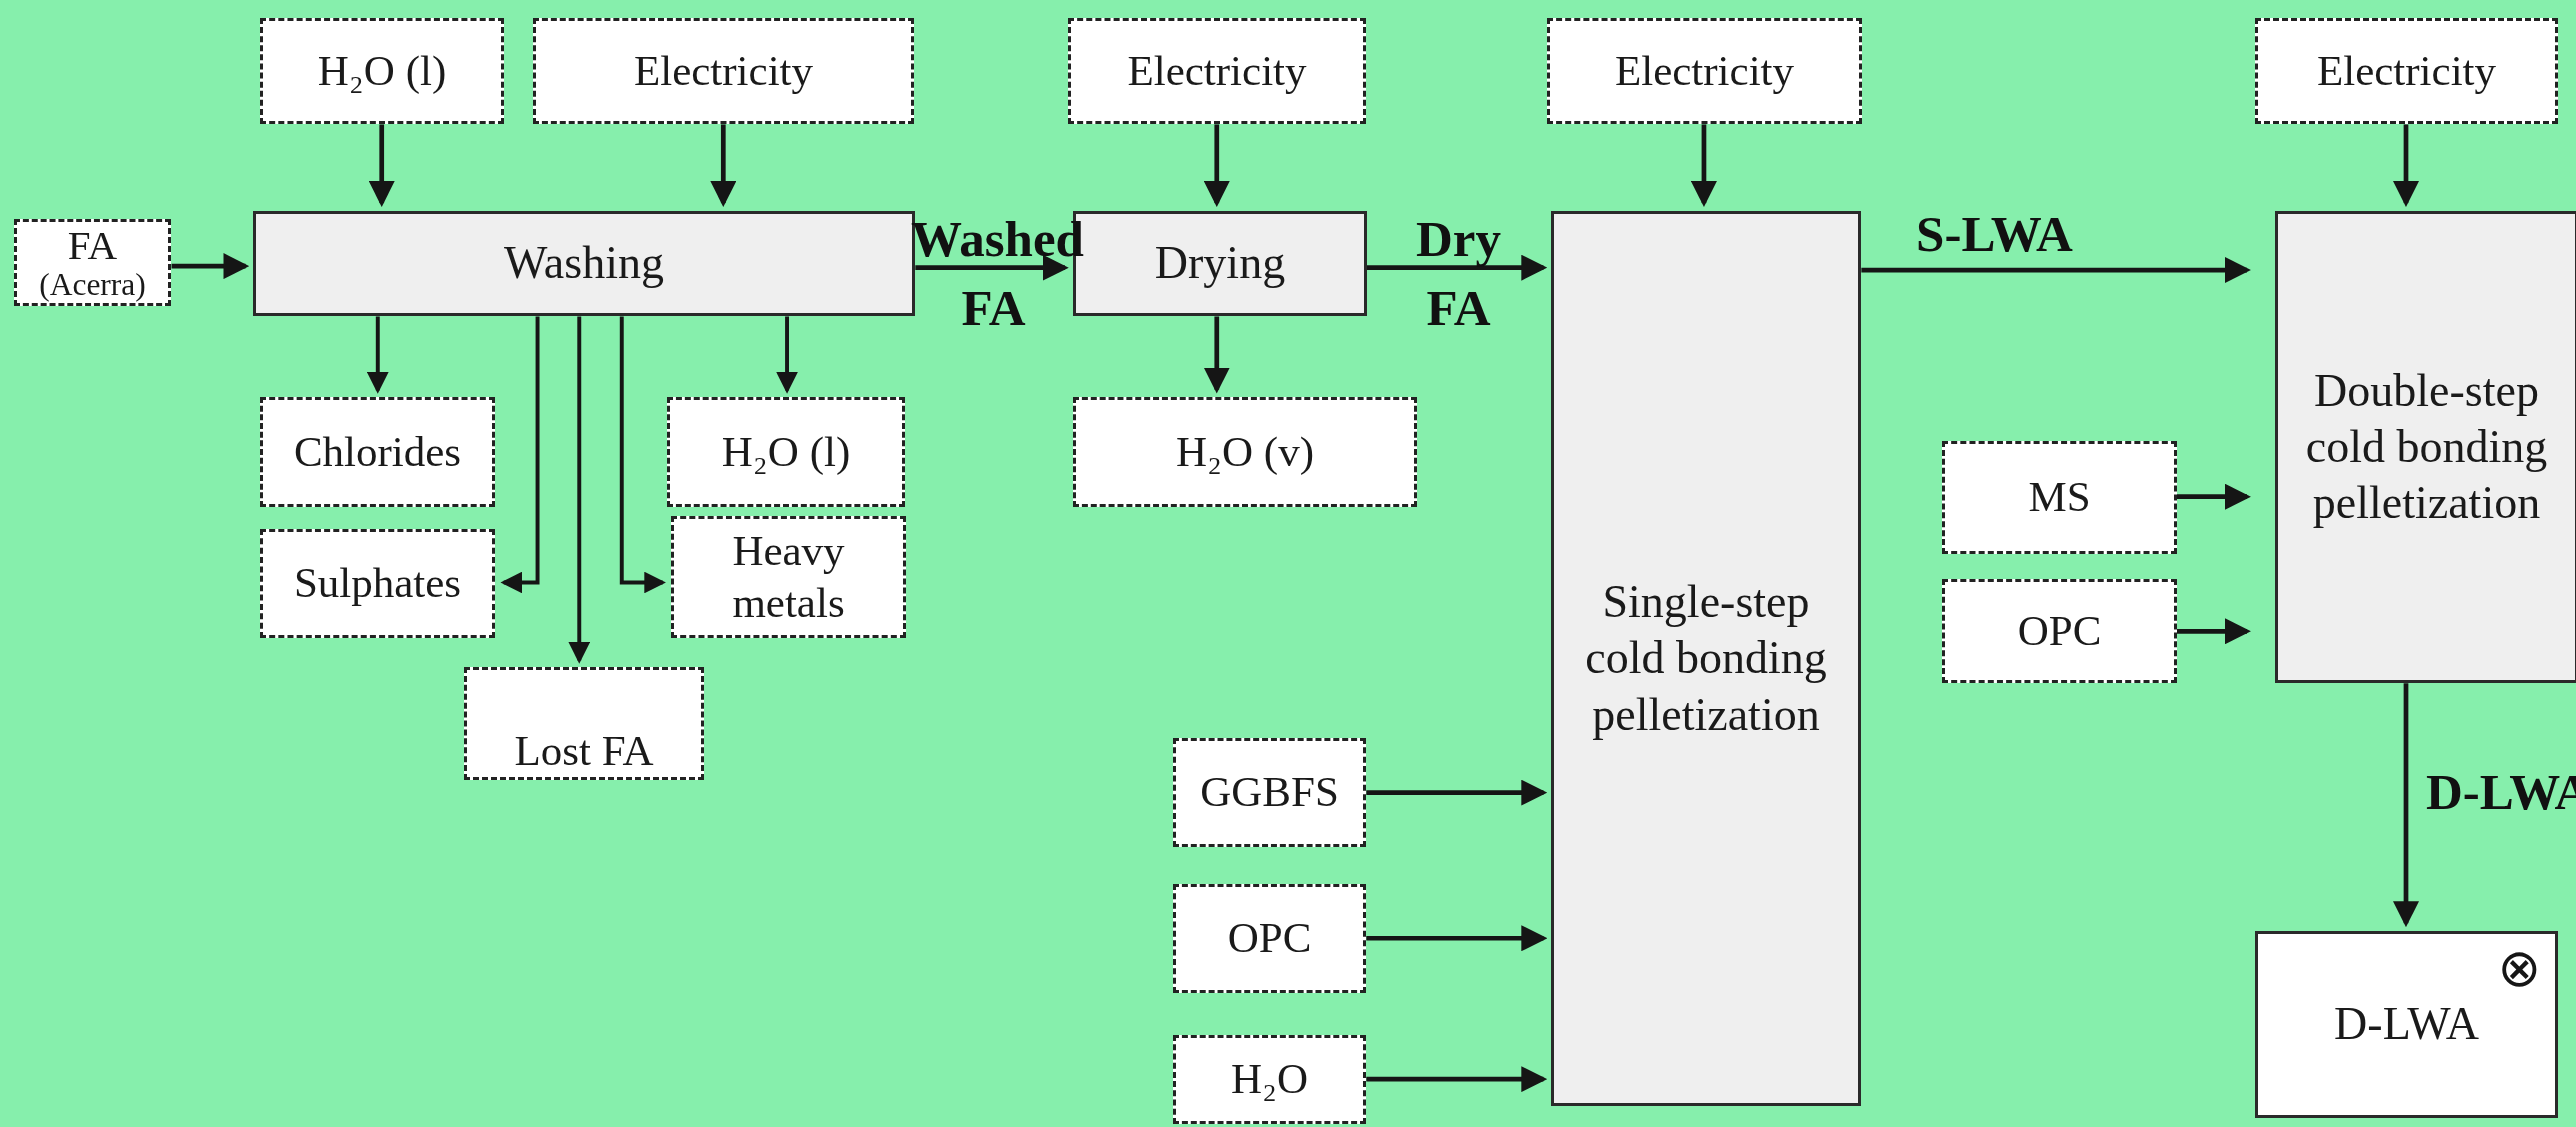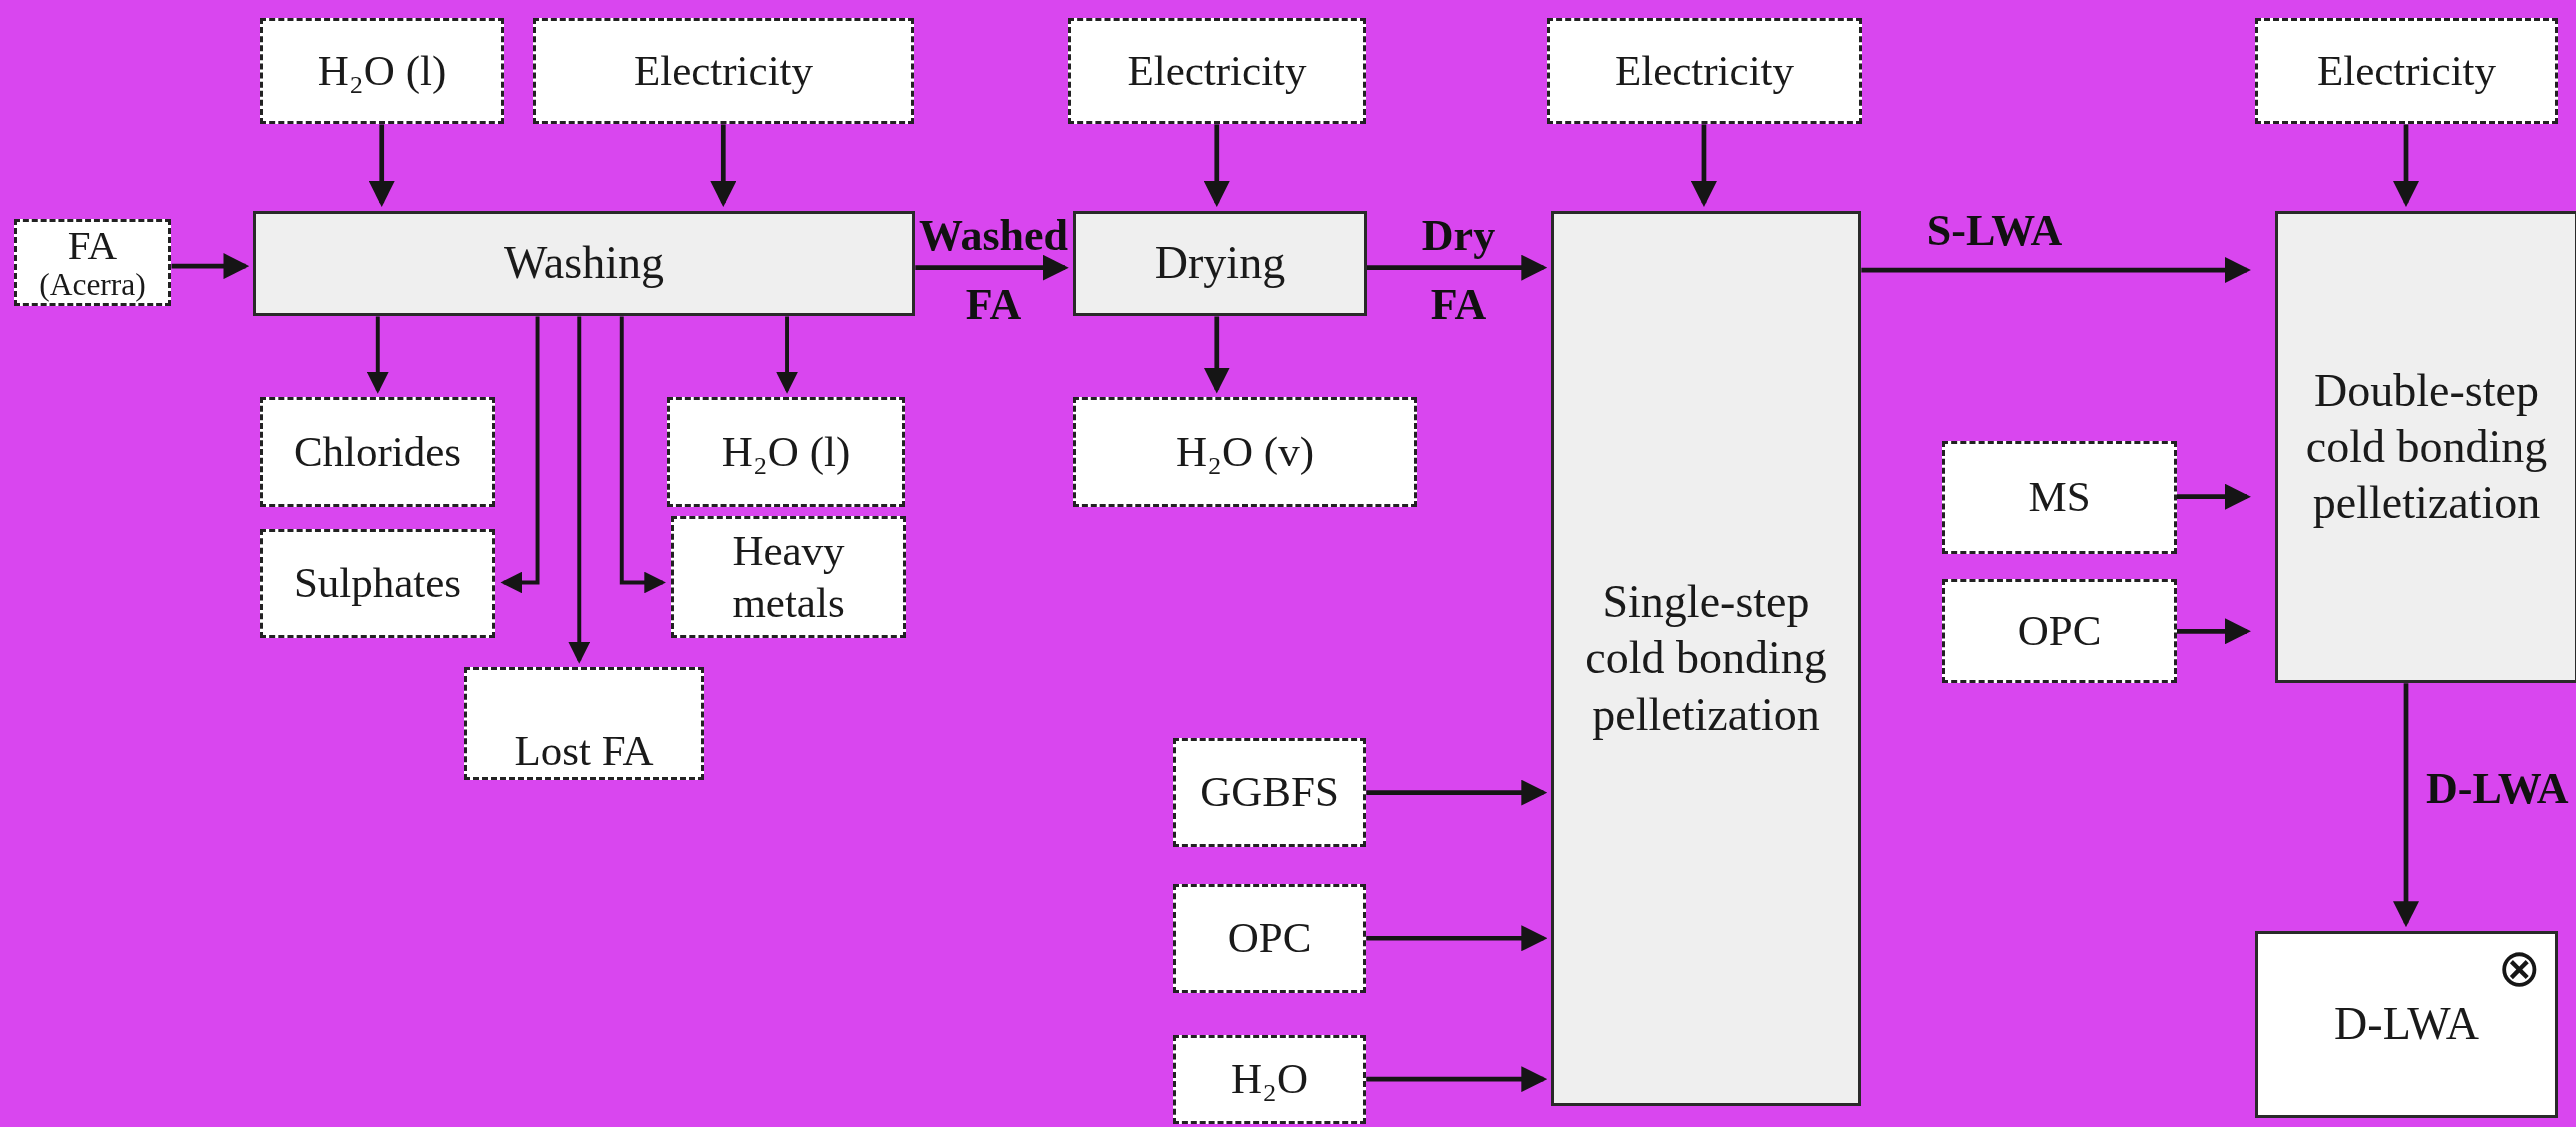--- a/index.html
+++ b/index.html
@@ -1,20 +1,20 @@
 <!DOCTYPE html>
 <html style="font-size:12.6px"><head>
 <meta charset="utf-8">
 <style>
   html, body { margin: 0; padding: 0; background: #ffffff; }
   .canvas {
     position: relative;
     width: 2576px;
     height: 1128px;
-    background: #d946ef;
+    background: #86efac;
     overflow: hidden;
     font-family: "Liberation Serif", "DejaVu Serif", serif;
     color: #1a1a1a;
   }
   .arrow-layer {
     position: absolute;
     left: 0; top: 0;
     width: 2576px; height: 1128px;
   }
   .box {
@@ -40,21 +40,21 @@
     padding: 0 22px;
   }
   .prod {
     border: 3.1px solid #2a2a2a;
     background: #ffffff;
     font-size: 46px;
   }
   .flow-label {
     position: absolute;
     font-weight: bold;
-    font-size: 44px;
+    font-size: 51px;
     line-height: 1;
     text-align: center;
     color: #111111;
   }
   .fa-line1 { font-size: 41px; line-height: 1.1; }
   .fa-line2 { font-size: 31.5px; line-height: 1.1; }
   .prod-icon {
     position: absolute;
     top: 7.9px;
     right: 14px;

